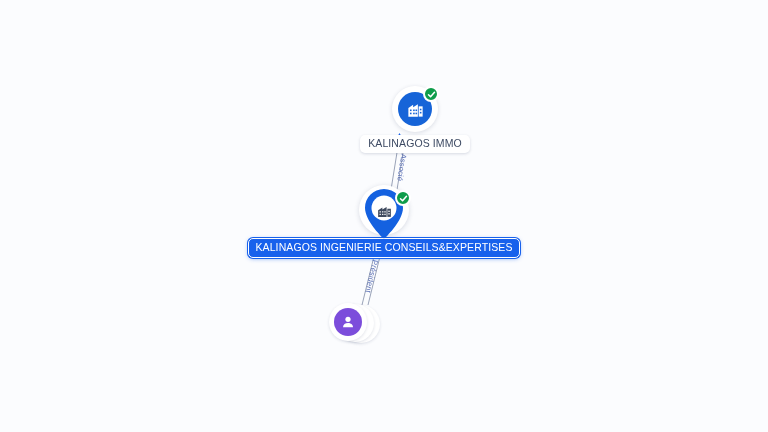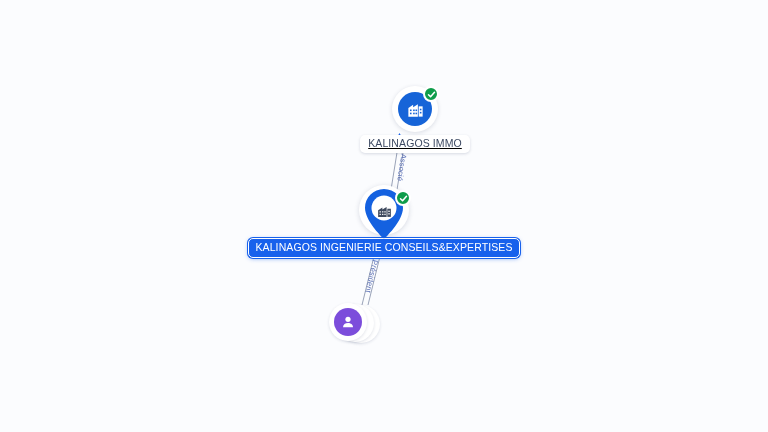--- a/index.html
+++ b/index.html
@@ -179,21 +179,21 @@
     <g>
       <line x1="362" y1="305" x2="378" y2="240" stroke="#9aa3b8" stroke-width="1"></line>
       <line x1="368" y1="305" x2="384" y2="240" stroke="#9aa3b8" stroke-width="1"></line>
     </g>
   </svg>
 
   <div class="edge-label" style="left:388px; top:163px; transform: rotate(99deg);">Associé</div>
 
   <div class="edge-label" style="left:355px; top:272px; transform: rotate(103deg);">Président</div>
 
-  <div class="node" style="left:350px; top:86px; width:130px;text-decoration:underline;">
+  <div class="node" style="left:350px; top:86px; width:130px;">
     <div class="circle-node-wrap">
       <div class="circle-halo"></div>
       <div class="circle-core">
         <svg width="19" height="19" viewBox="0 0 24 24" fill="#ffffff">
           <path d="M3 21V10.2l6-4.2v3.2l6-3.8V21H3z" fill="#ffffff"></path>
           <rect x="16" y="8" width="5" height="13" fill="#ffffff"></rect>
           <rect x="5" y="12" width="2" height="2" fill="#1664d8"></rect>
           <rect x="9" y="12" width="2" height="2" fill="#1664d8"></rect>
           <rect x="12" y="12" width="2" height="2" fill="#1664d8"></rect>
           <rect x="5" y="16" width="2" height="2" fill="#1664d8"></rect>

